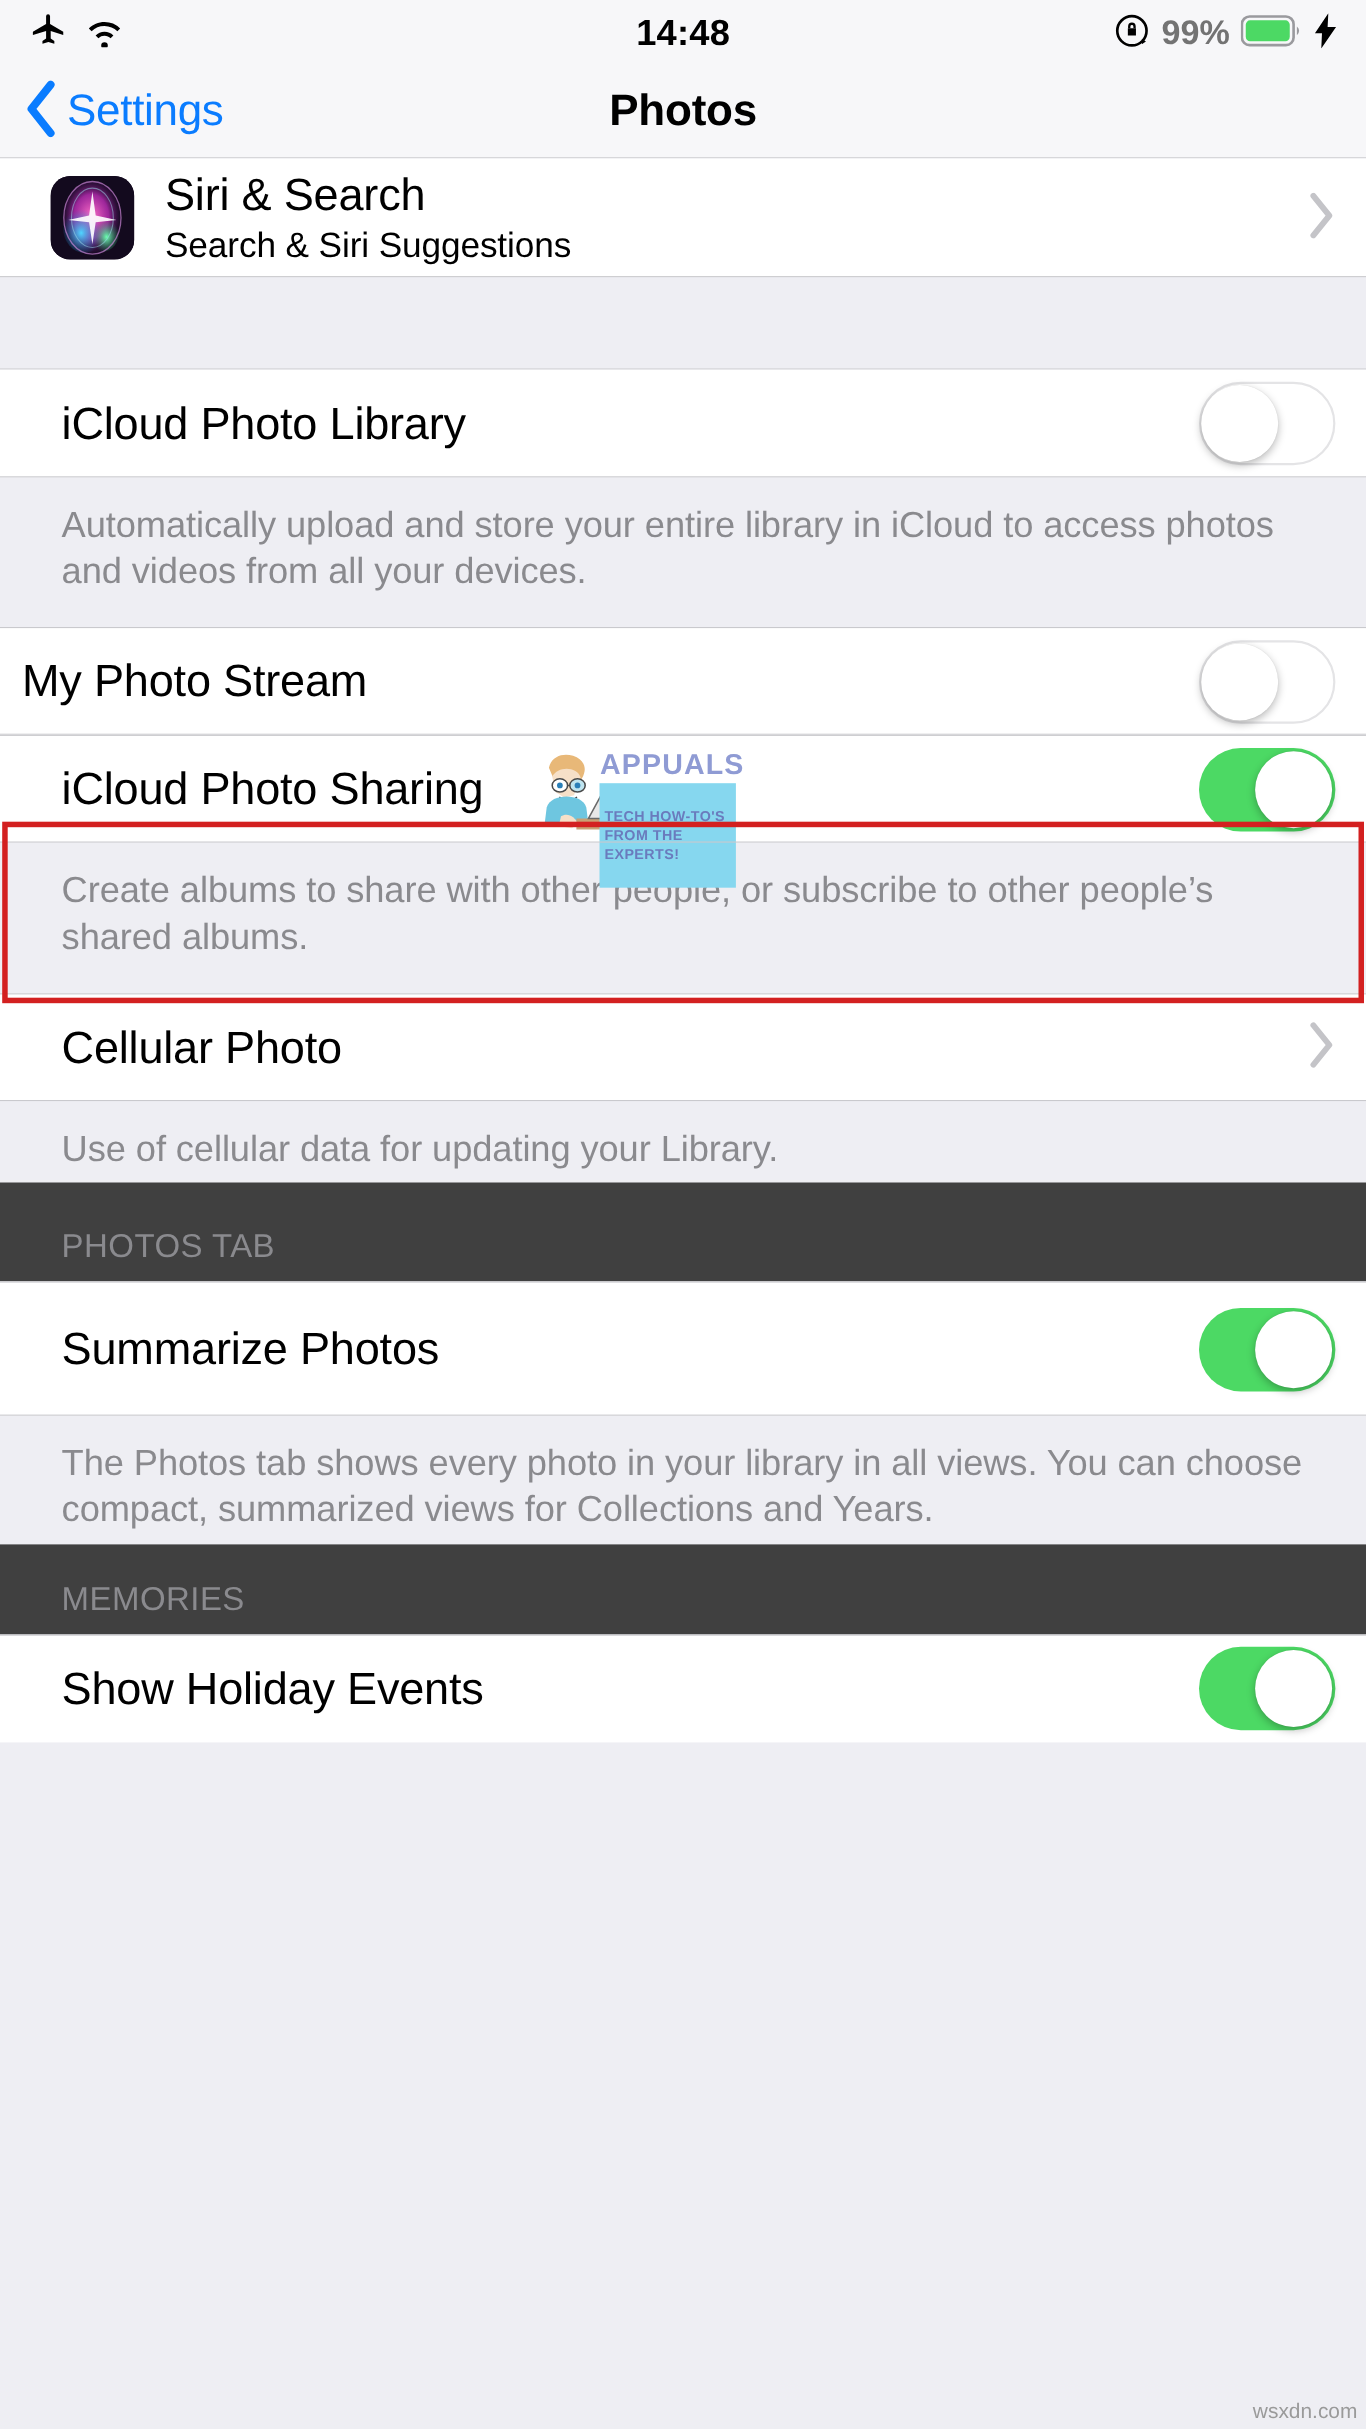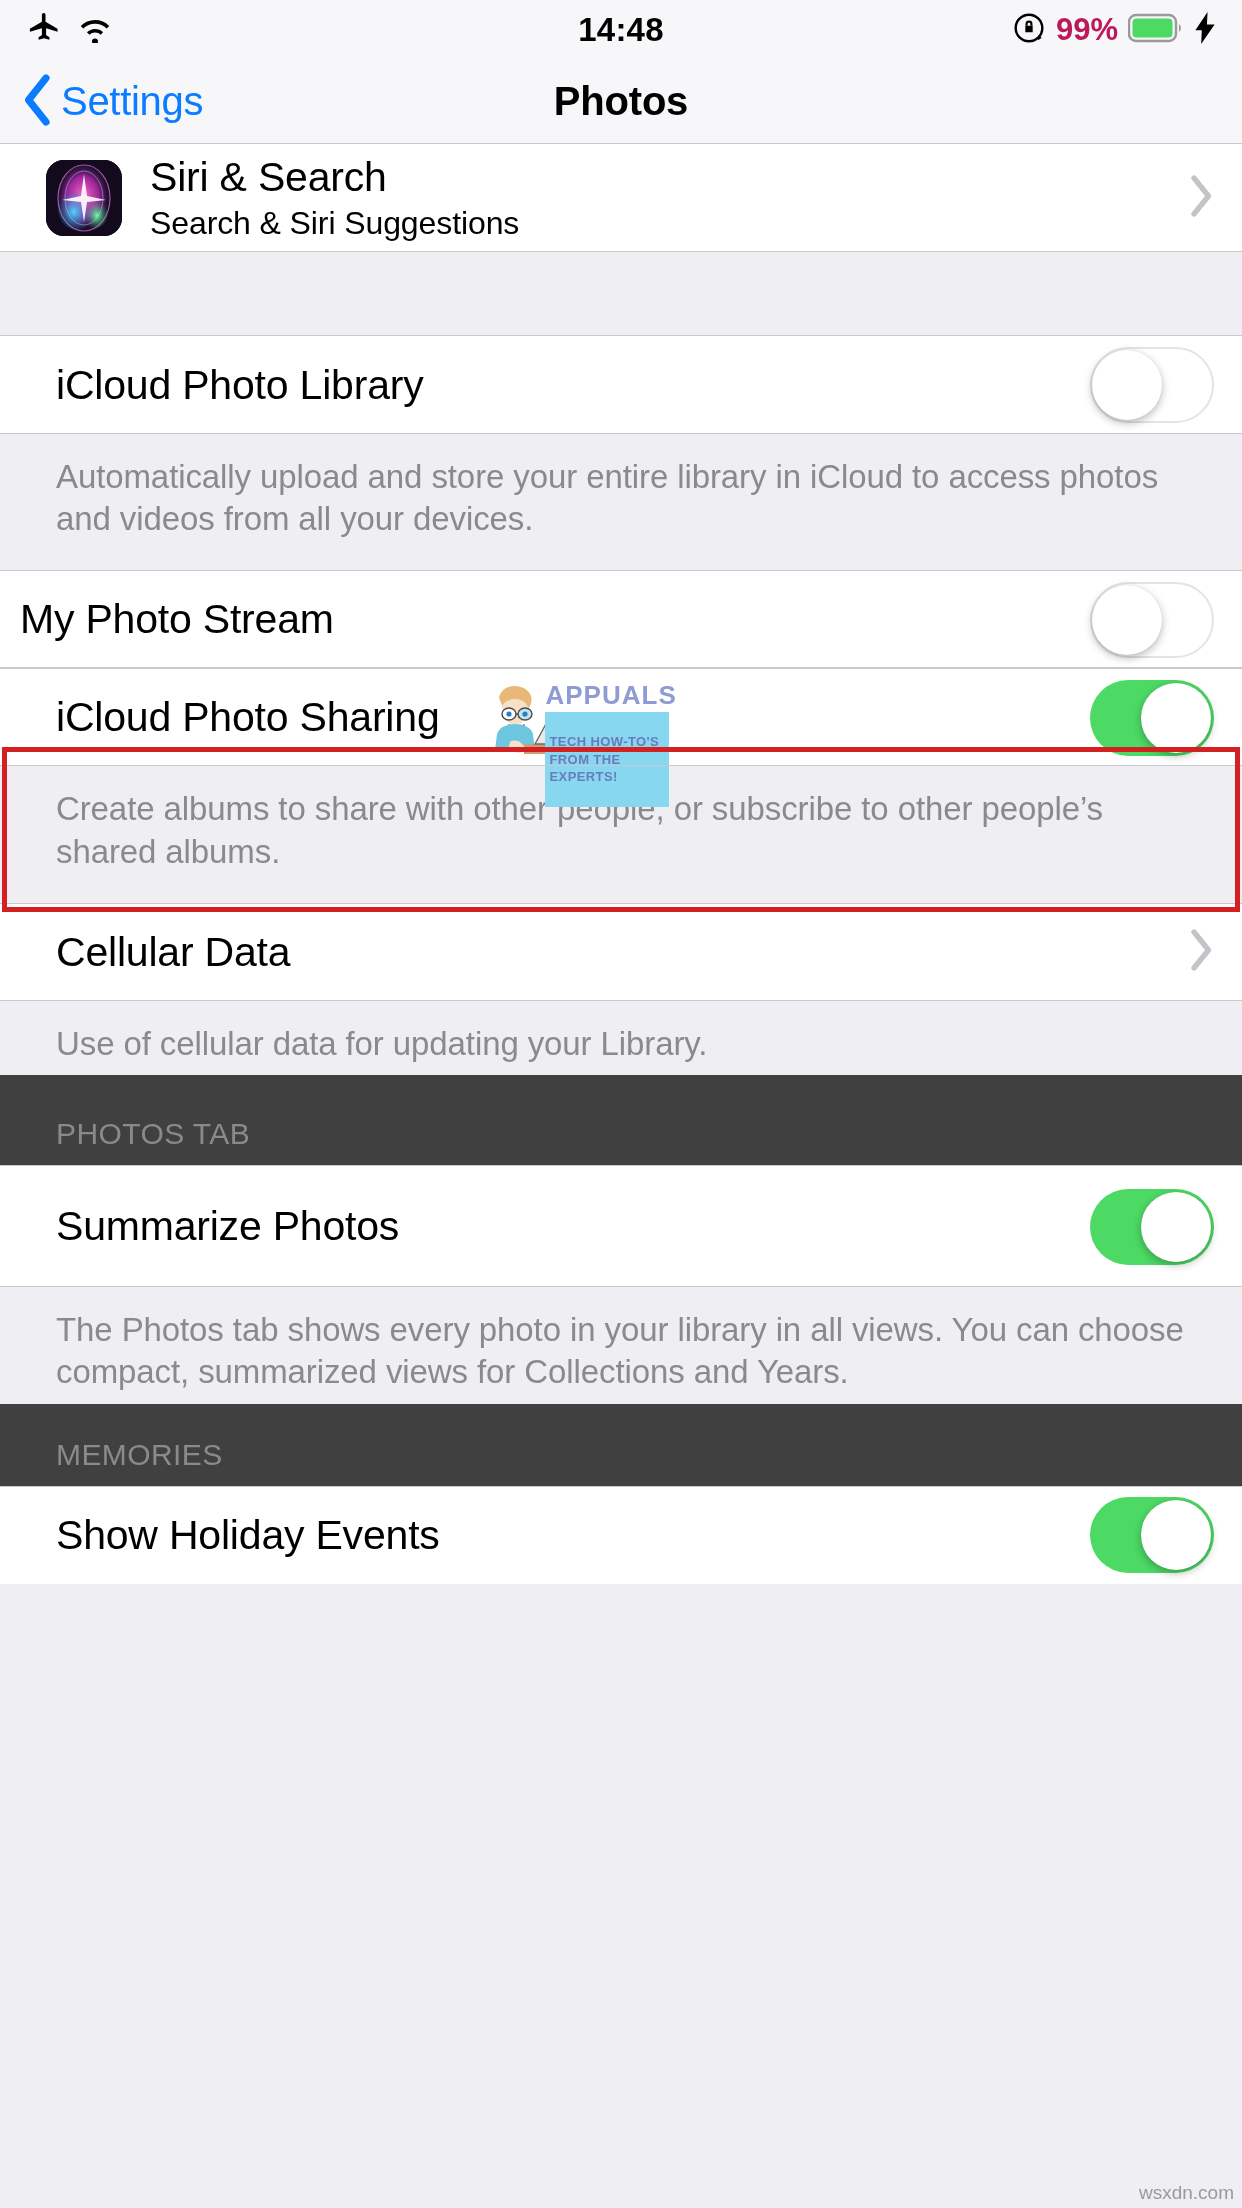--- a/index.html
+++ b/index.html
@@ -16,21 +16,21 @@
   .statusbar {
     position:relative; height:60px; background:#f7f7f9;
     display:flex; align-items:center; padding:0 26px;
   }
   .sb-left { display:flex; align-items:center; gap:14px; }
   .sb-right { display:flex; align-items:center; gap:10px; margin-left:auto; }
   .sb-time {
     position:absolute; left:0; right:0; text-align:center;
     font-size:33px; font-weight:bold; color:#000; letter-spacing:.2px;
   }
-  .sb-pct { font-size:31px; font-weight:bold; color:#be185d; }
+  .sb-pct { font-size:31px; font-weight:bold; color:#737373; }
   .ico { display:block; }
 
   
   .navbar {
     position:relative; height:84px; background:#f7f7f9;
     display:flex; align-items:center; padding:0 22px;
     border-bottom:1px solid #c9c9cd;
   }
   .nav-back { display:flex; align-items:center; gap:9px; cursor:pointer; z-index:2; }
   .nav-back-label { font-size:40px; color:#0a7cff; letter-spacing:-.3px; }
@@ -249,21 +249,21 @@
     </div>
 
     <div class="switch on">
       <div class="sw-track"></div>
       <div class="sw-knob"></div>
     </div>
   </div>
   <div class="footer-text">Create albums to share with other people, or subscribe to other people’s shared albums.</div>
 
   <div class="cell sep-top cell-sep-below" style="height:98px;">
-    <span class="cell-title">Cellular Data</span>
+    <span class="cell-title">Cellular Photo</span>
     <span class="chevron">
       <svg width="24" height="42" viewBox="0 0 12 22">
           <path fill="none" stroke="#c4c4c8" stroke-width="2.8" stroke-linecap="round" stroke-linejoin="round" d="M1.8 1.6 9.4 11l-7.6 9.4"></path>
         </svg>
     </span>
   </div>
   <div class="footer-text" style="padding-bottom:10px;">Use of cellular data for updating your Library.</div>
 
   <div class="group-header">PHOTOS TAB</div>
   <div class="cell sep-top cell-sep-below" style="height:122px;">

